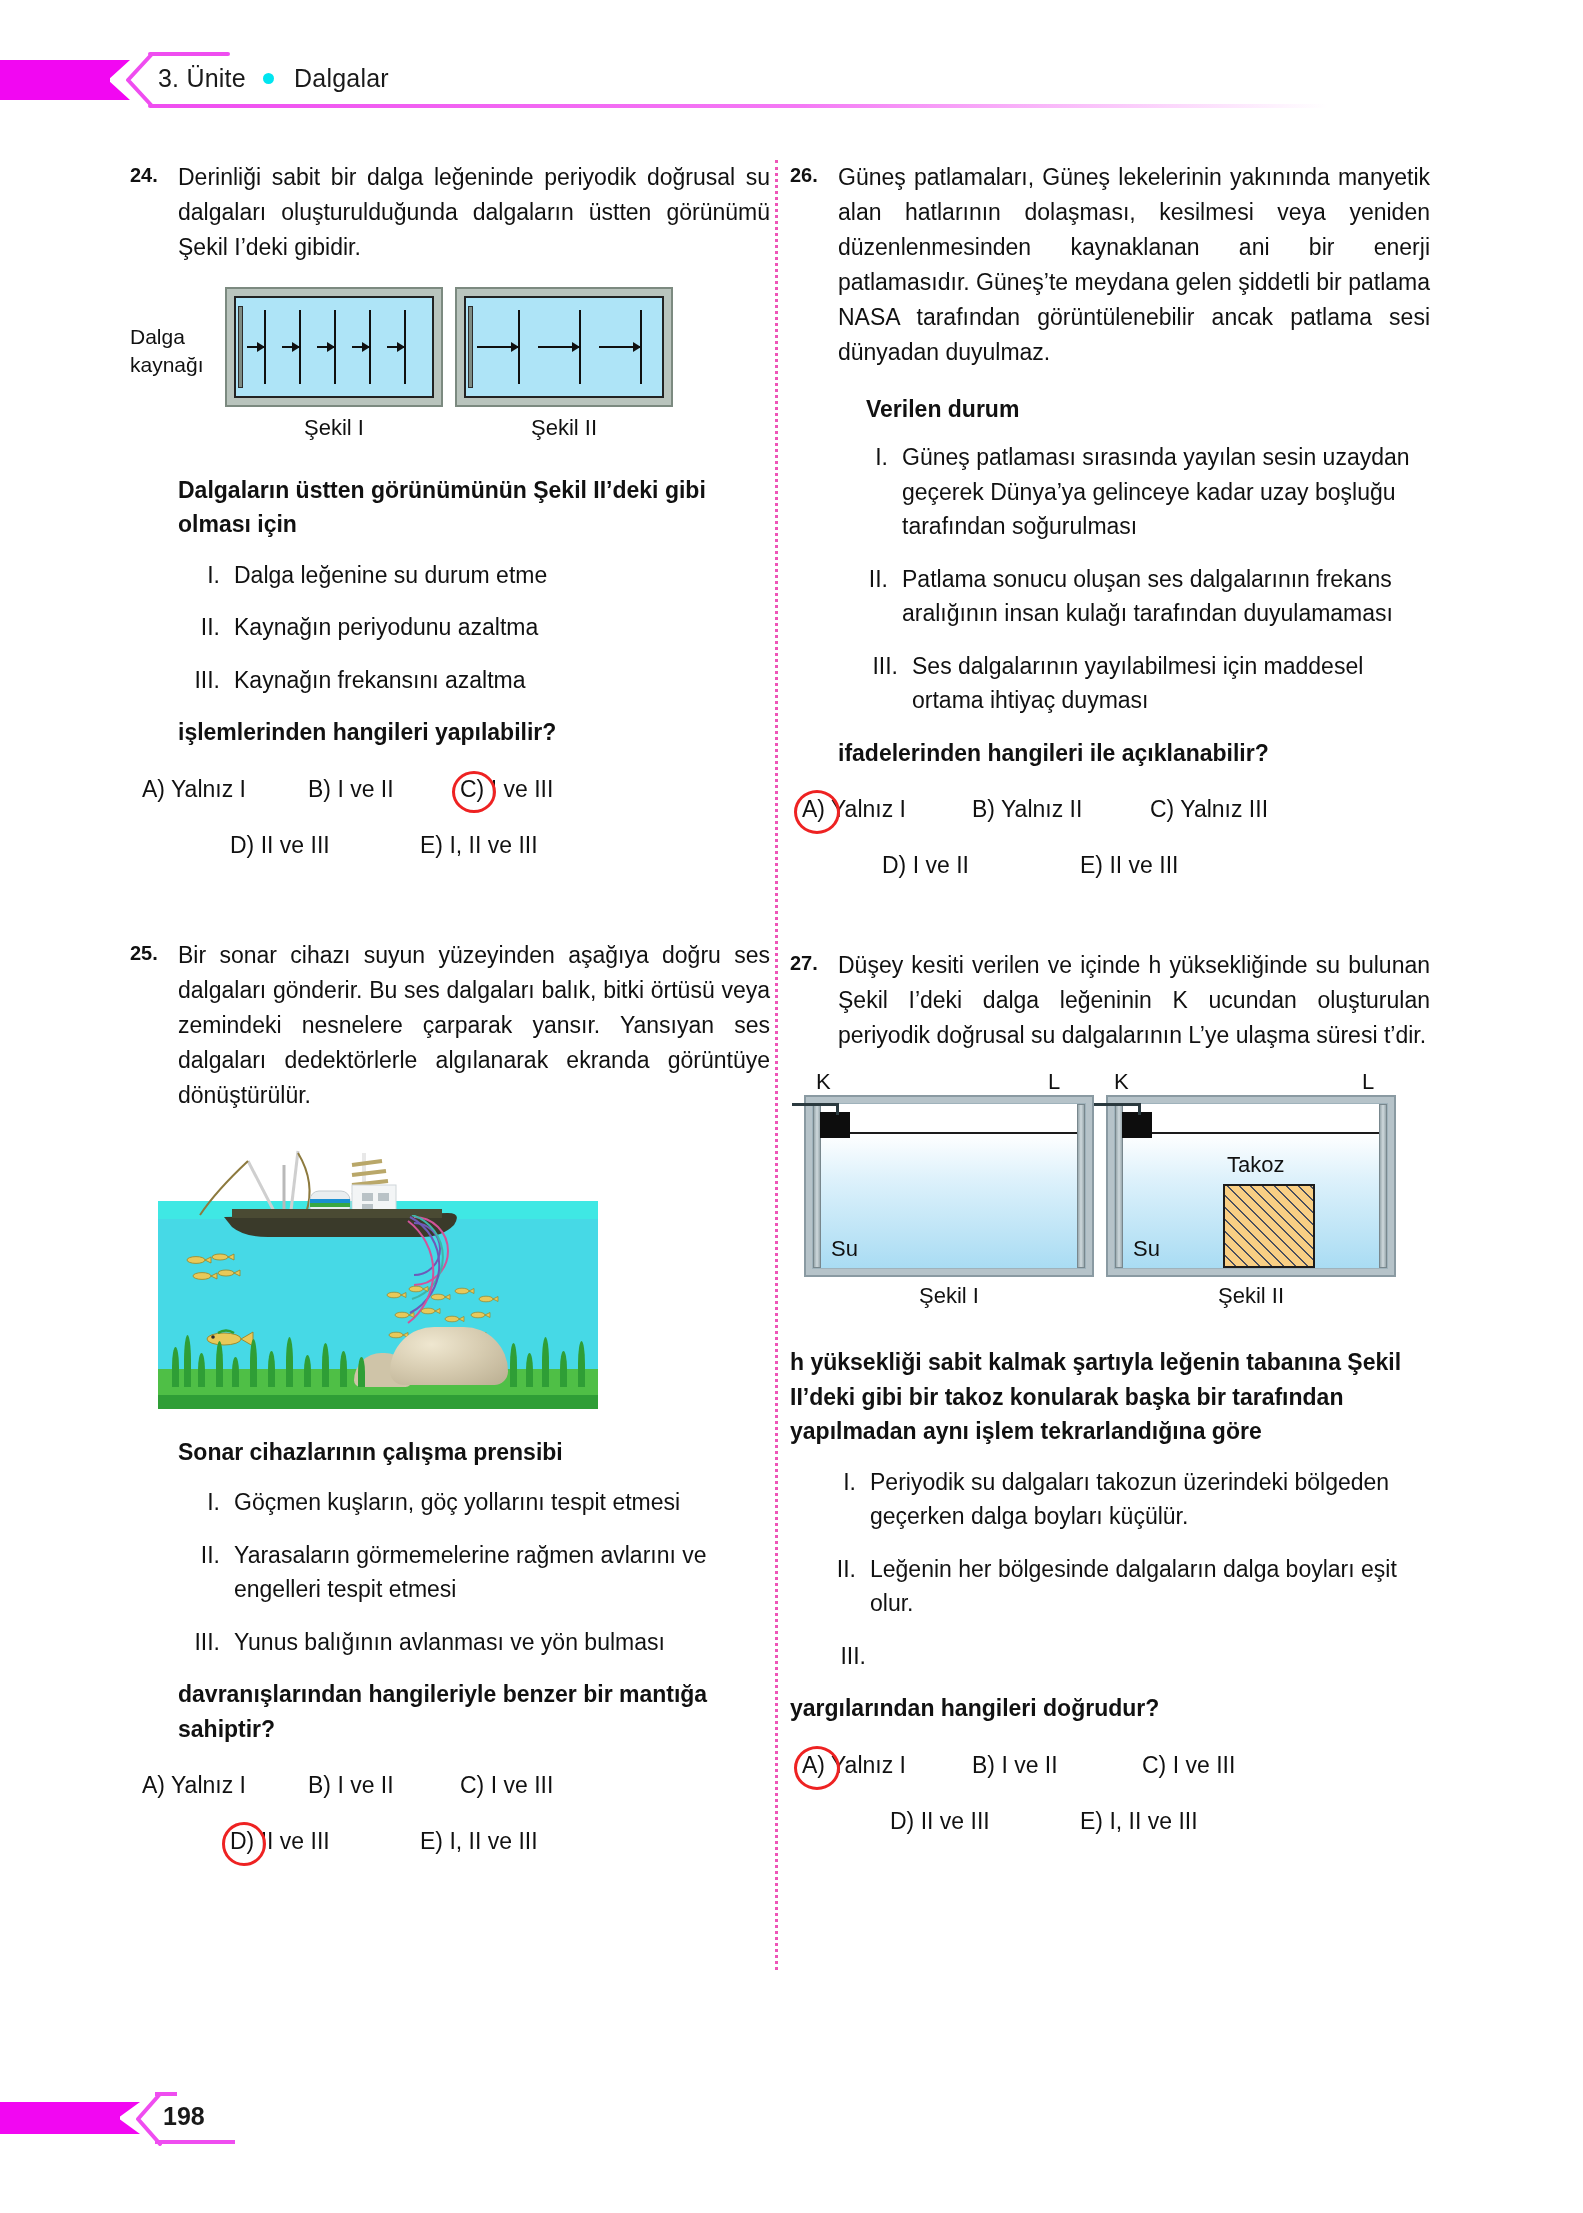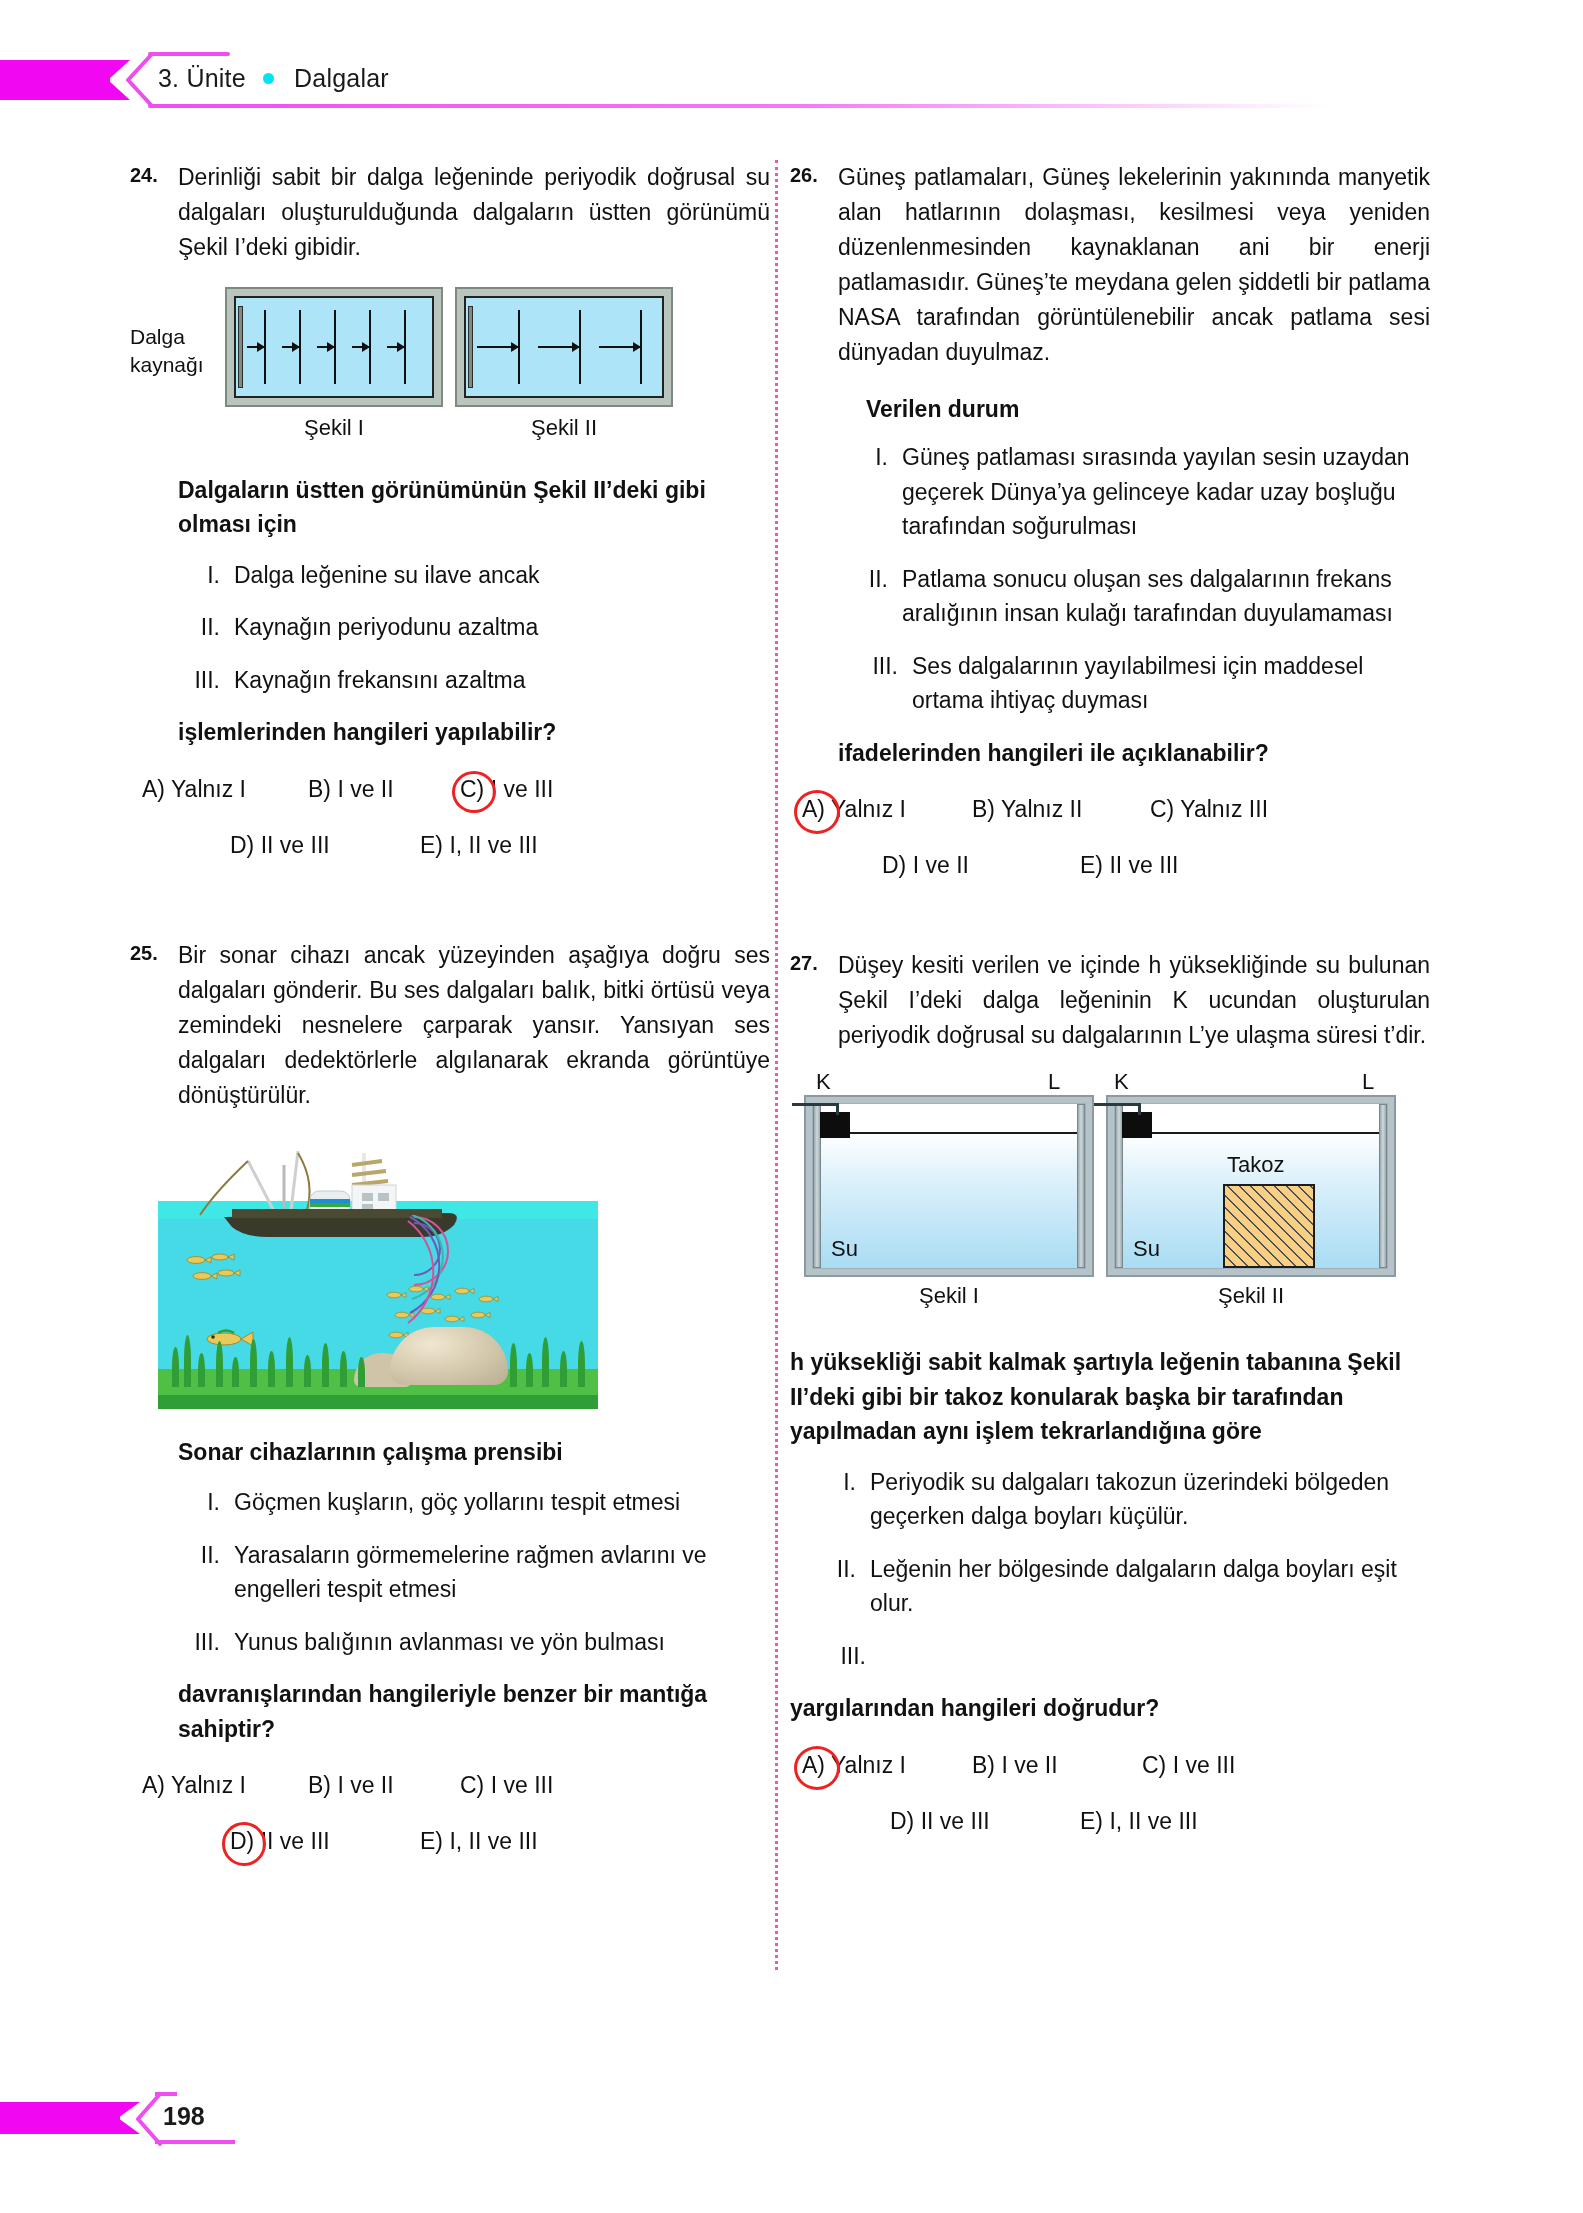--- a/index.html
+++ b/index.html
@@ -474,21 +474,21 @@
 
       <div class="fig-cap" style="left:95px; top:128px; width:218px;">Şekil I</div>
       <div class="fig-cap" style="left:325px; top:128px; width:218px;">Şekil II</div>
     </div>
 
     <div class="bold-stem">Dalgaların üstten görünümünün Şekil II’deki gibi olması için</div>
 
     <div class="roman-list">
       <div class="roman-item">
         <span class="roman-mark">I.</span>
-        <span class="roman-text">Dalga leğenine su ilave ancak</span>
+        <span class="roman-text">Dalga leğenine su durum etme</span>
       </div>
       <div class="roman-item">
         <span class="roman-mark">II.</span>
         <span class="roman-text">Kaynağın periyodunu azaltma</span>
       </div>
       <div class="roman-item">
         <span class="roman-mark">III.</span>
         <span class="roman-text">Kaynağın frekansını azaltma</span>
       </div>
     </div>
@@ -520,21 +520,21 @@
           <span>E)</span>
           <span>I, II ve III</span>
         </span>
       </div>
     </div>
   </div>
 
   <div class="q-block" style="margin-top:72px;">
     <div class="q-head">
       <div class="q-num">25.</div>
-      <div class="q-body">Bir sonar cihazı ancak yüzeyinden aşağıya doğru ses dalgaları gönderir. Bu ses dalgaları balık, bitki örtüsü veya zemindeki nesnelere çarparak yansır. Yansıyan ses dalgaları dedektörlerle algılanarak ekranda görüntüye dönüştürülür.</div>
+      <div class="q-body">Bir sonar cihazı suyun yüzeyinden aşağıya doğru ses dalgaları gönderir. Bu ses dalgaları balık, bitki örtüsü veya zemindeki nesnelere çarparak yansır. Yansıyan ses dalgaları dedektörlerle algılanarak ekranda görüntüye dönüştürülür.</div>
     </div>
 
     <div id="fig25">
       <div class="sonar-sky"></div>
       <div class="sonar-surface"></div>
       <div class="sonar-water"></div>
 
       <svg style="position:absolute; left:28px; top:4px; width:290px; height:100px;" viewBox="0 0 290 100">
         <line x1="92" y1="76" x2="62" y2="18" stroke="#cfcfcf" stroke-width="3"></line>
         <line x1="104" y1="76" x2="112" y2="8" stroke="#cfcfcf" stroke-width="3"></line>

